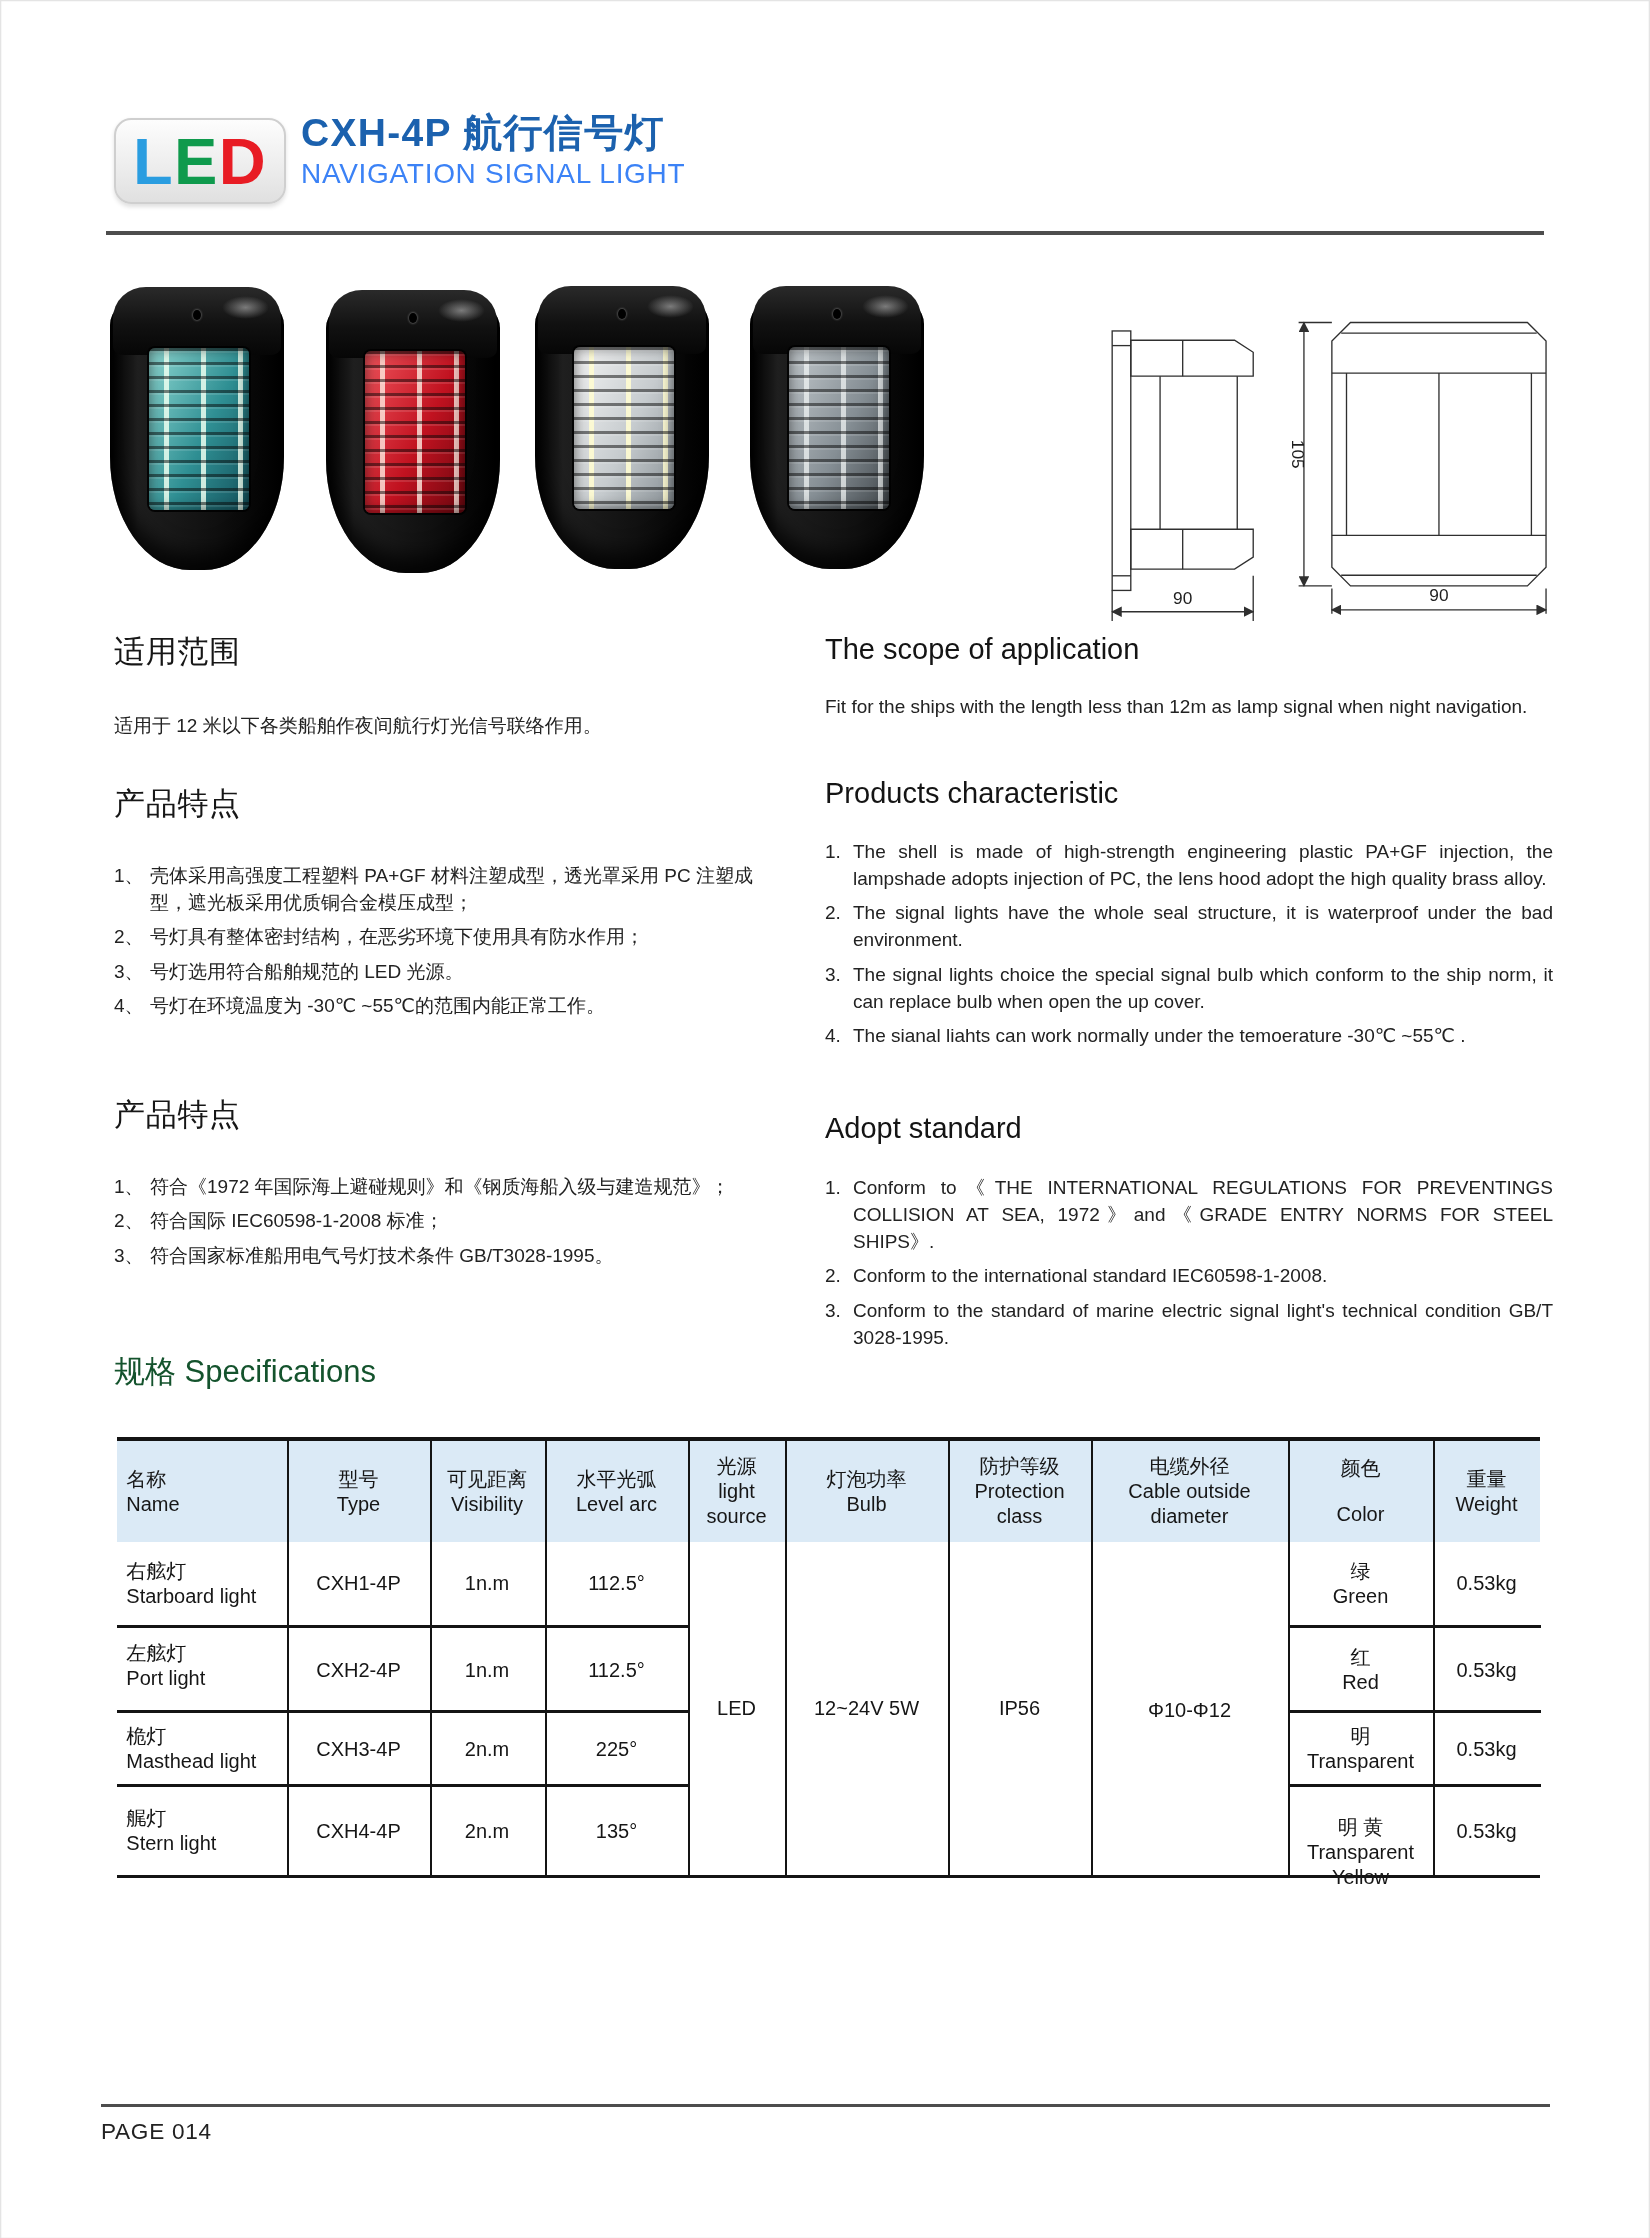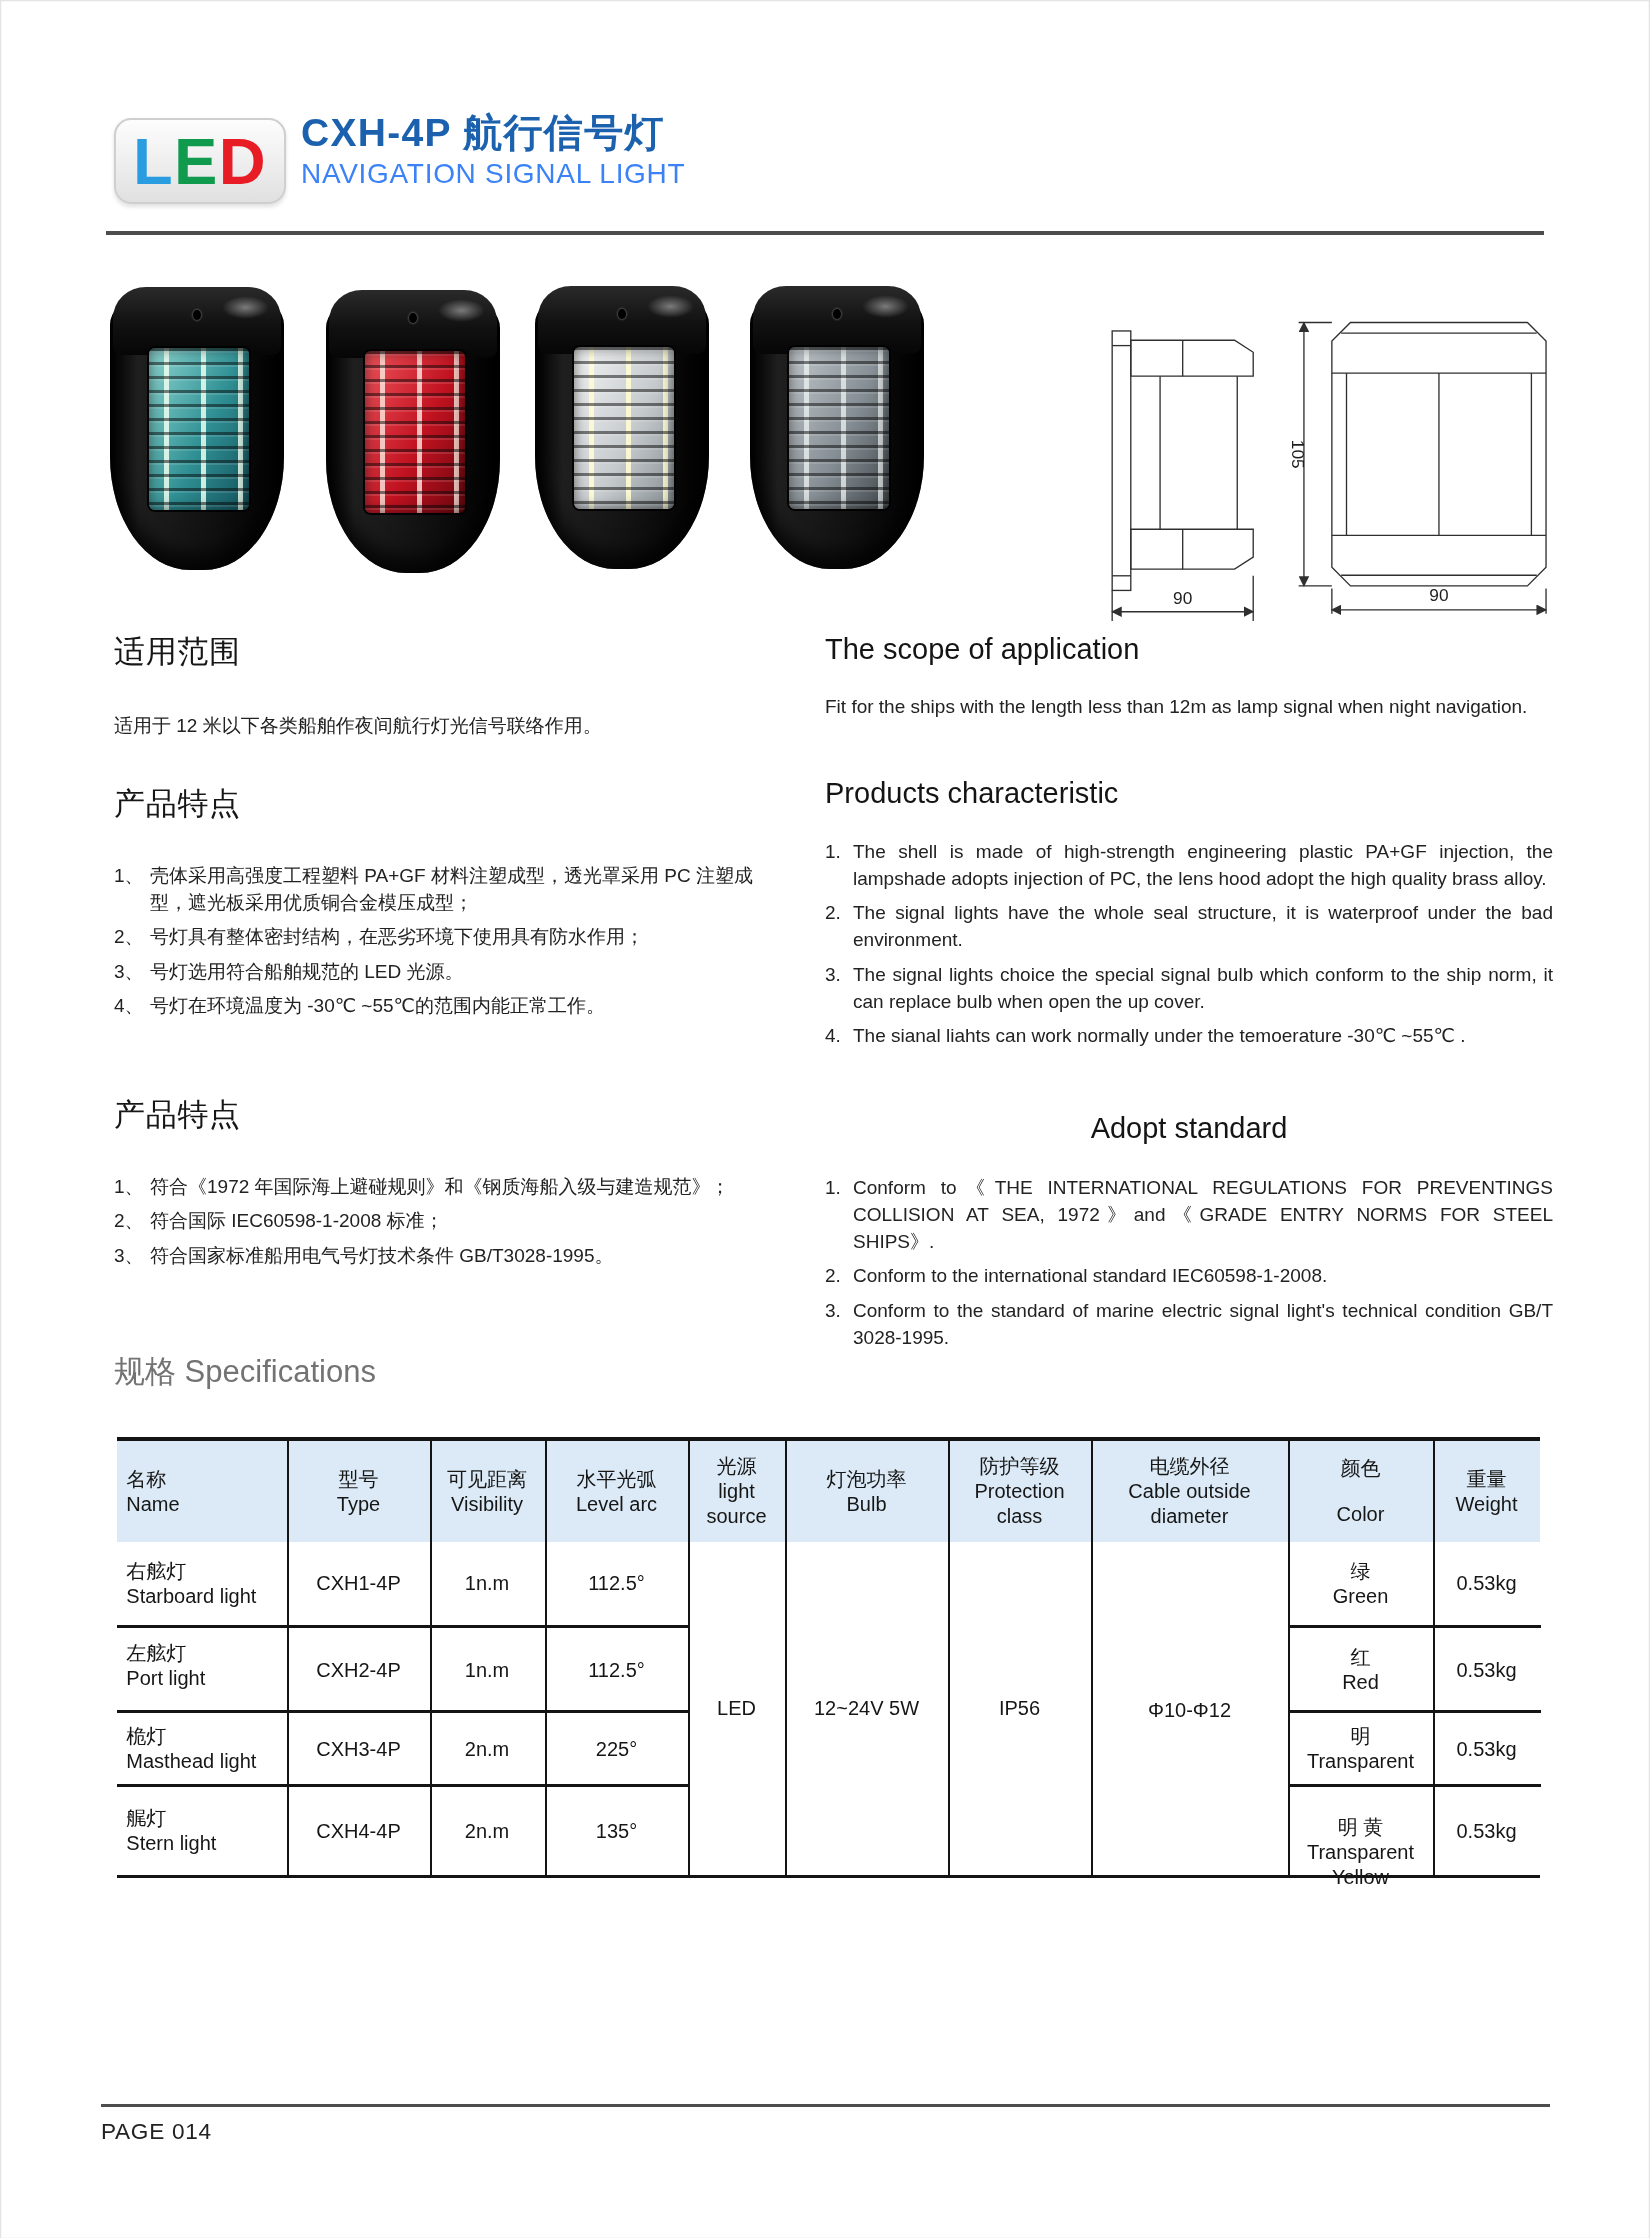--- a/index.html
+++ b/index.html
@@ -60,21 +60,21 @@
   .sec-body{font-size:19px;line-height:27px;color:#222;}
   .col-zh{width:642px;}
   .col-en{width:728px;text-align:justify;}
   .nlist .li{display:flex;margin-bottom:7.3px;}
   .nlist .num{flex:0 0 36px;}
   .nlist.en .num{flex:0 0 28px;}
   .nlist .itext{flex:1;}
   .col-en .sec-body,.col-en .nlist{text-align:justify;}
 
   
-  .spec-title{left:114px;top:1351px;font-size:31px;color:#737373;}
+  .spec-title{left:114px;top:1351px;font-size:31px;color:#14532d;}
   .spec-table{left:117px;top:1437px;width:1423px;height:442px;font-size:20px;}
   .tline{position:absolute;background:#141414;}
   .thead-bg{position:absolute;left:0;top:4px;width:1423px;height:101px;background:#dbeaf6;}
   .tc{
     position:absolute;display:flex;flex-direction:column;align-items:center;justify-content:center;
     text-align:center;line-height:25px;color:#161616;
   }
   .tc-left{align-items:flex-start;text-align:center;}
 
   
@@ -229,21 +229,21 @@
       <span class="itext">The signal lights choice the special signal bulb which conform to the ship norm, it can replace bulb when open the up cover.</span>
     </div>
     <div class="li">
       <span class="num">4.</span>
       <span class="itext">The sianal liahts can work normally under the temoerature -30℃ ~55℃ .</span>
     </div>
   </div>
 </div>
 
 <div class="abs col-en" style="left:825px;top:1112px;">
-  <div class="sec-title-en" style="text-align:center;">Adopt standard</div>
+  <div class="sec-title-en" style="text-align:left;">Adopt standard</div>
   <div class="sec-body nlist en" style="margin-top:29px;">
     <div class="li">
       <span class="num">1.</span>
       <span class="itext">Conform to《THE INTERNATIONAL REGULATIONS FOR PREVENTINGS COLLISION AT SEA, 1972》and《GRADE ENTRY NORMS FOR STEEL SHIPS》.</span>
     </div>
     <div class="li">
       <span class="num">2.</span>
       <span class="itext">Conform to the international standard IEC60598-1-2008.</span>
     </div>
     <div class="li">

